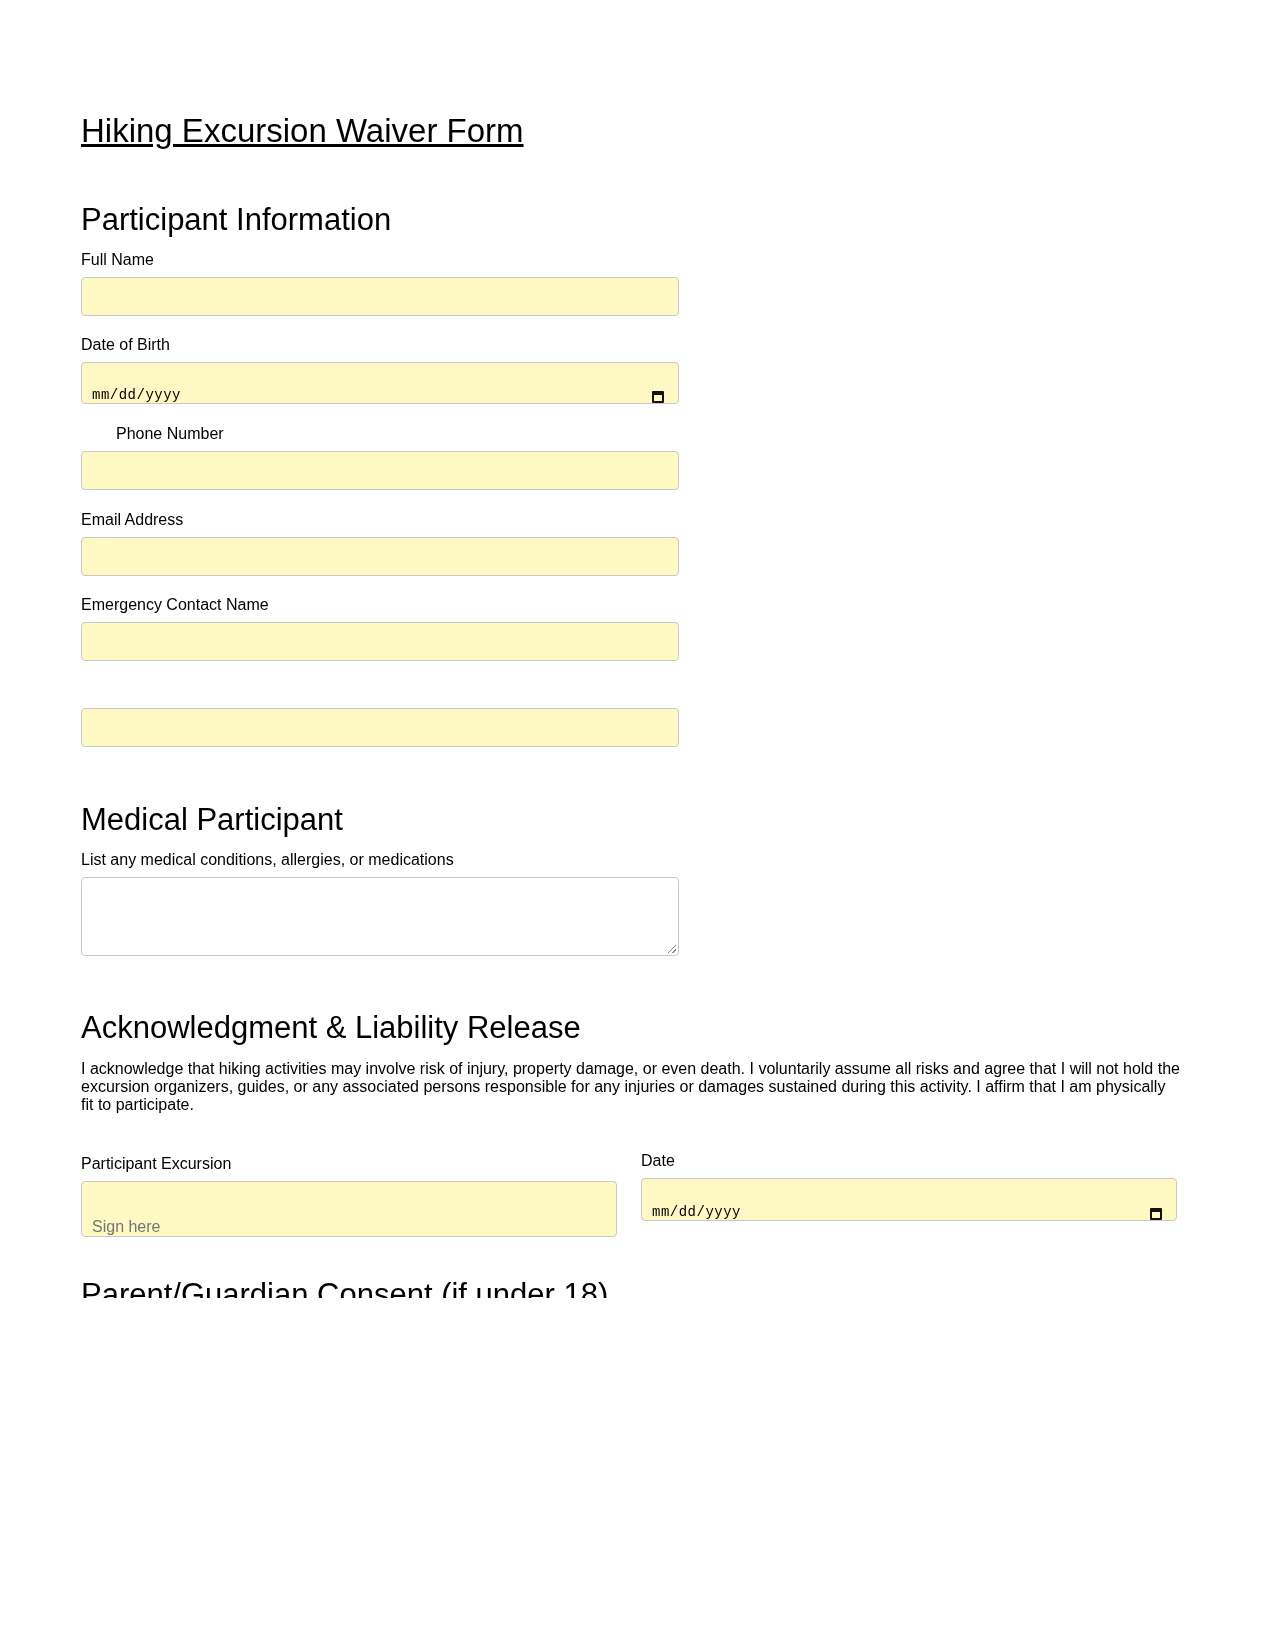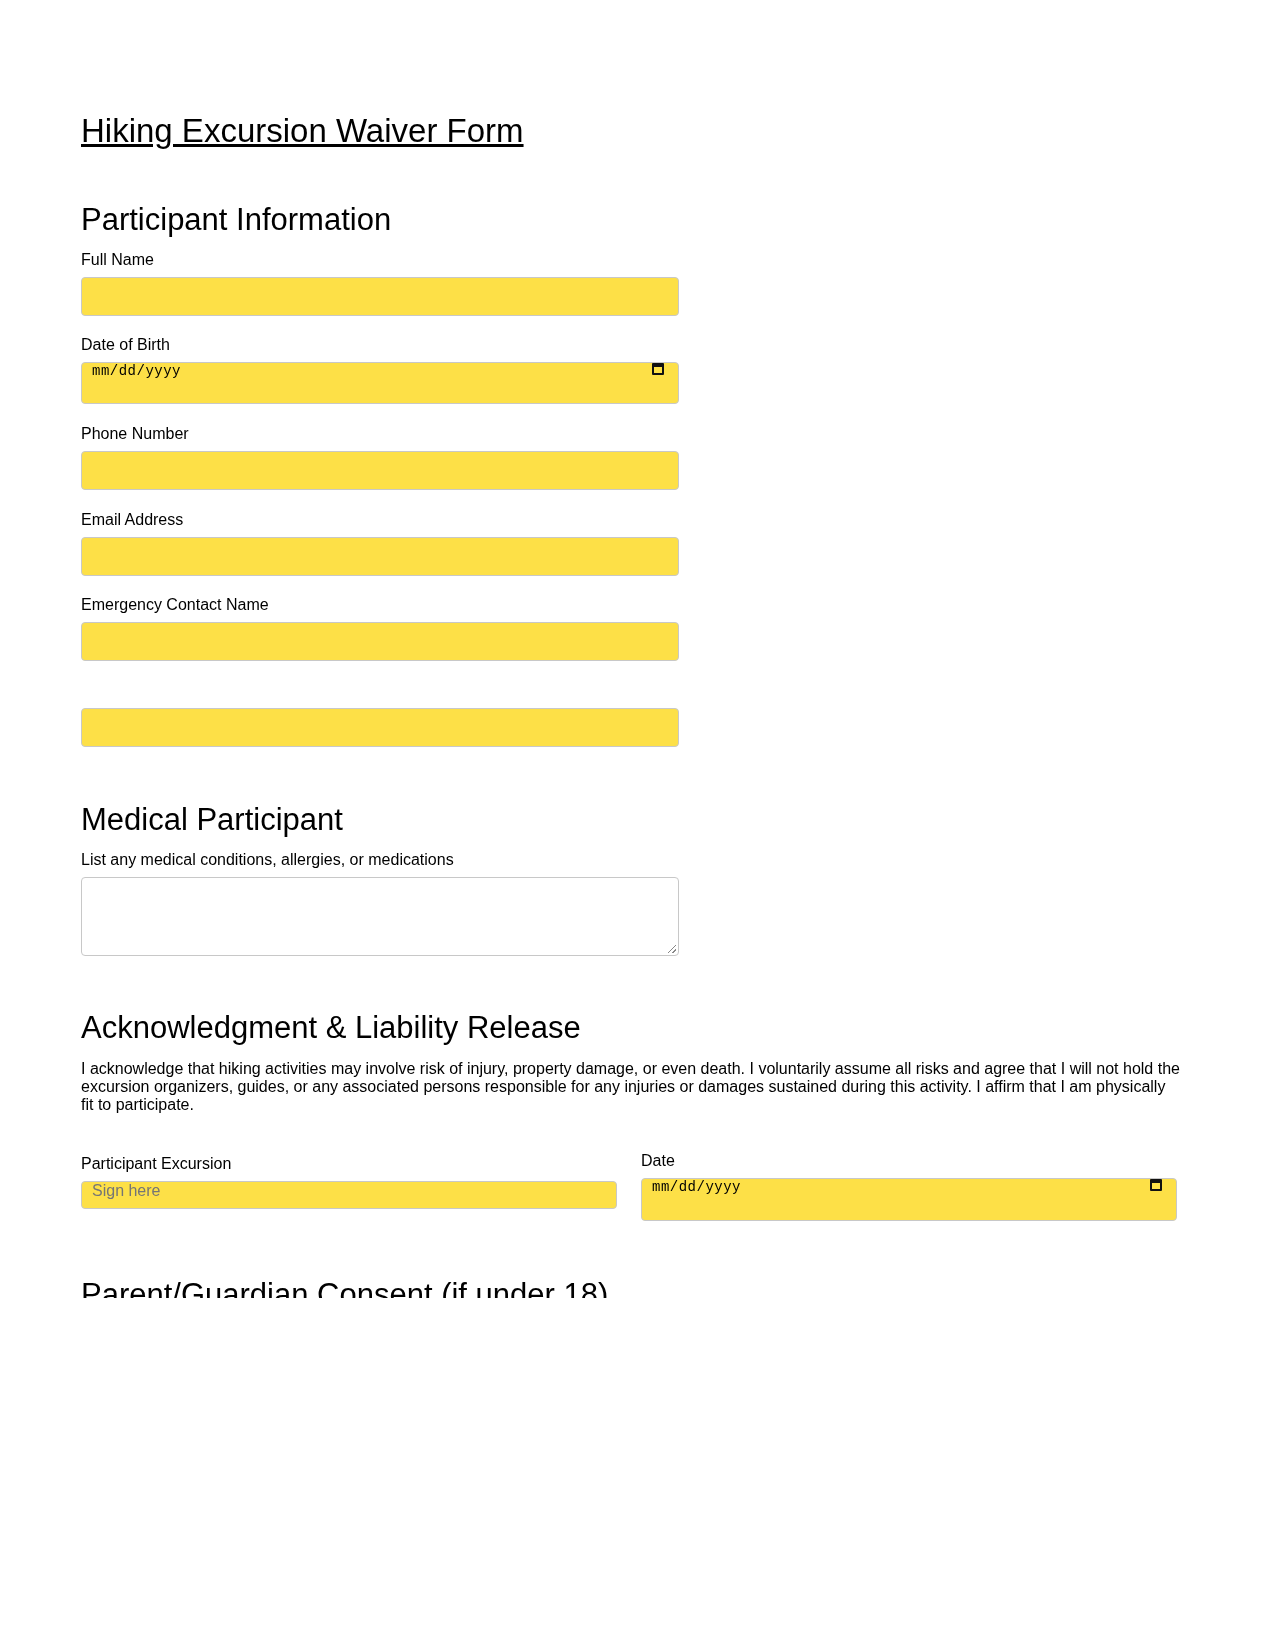--- a/index.html
+++ b/index.html
@@ -57,26 +57,26 @@
       line-height: 20px;
     }
     .input {
       position: absolute;
       left: 0;
       width: 598px;
       height: 39px;
       box-sizing: border-box;
       border: 1px solid #c8c8c8;
       border-radius: 4px;
-      background: #fde047;
+      background: #fef9c3;
       font-family: "Liberation Sans", sans-serif;
       font-size: 16px;
       padding: 0 10px;
       display: flex;
-      align-items: flex-start;
+      align-items: flex-end;
       gap: 24px;
     }
     .input.date {
       height: 42px;
       font-family: "Liberation Mono", monospace;
       font-size: 14px;
       justify-content: space-between;
     }
     .date-text {
       letter-spacing: 0.5px;
@@ -135,21 +135,21 @@
 
   <label class="field-label" style="top:250px;">Full Name</label>
   <div class="input" style="top:277px;"></div>
 
   <label class="field-label" style="top:335px;">Date of Birth</label>
   <div class="input date" style="top:362px;">
     <span class="date-text">mm/dd/yyyy</span>
     <span class="cal-icon"></span>
   </div>
 
-  <label class="field-label" style="top:424px;">Phone Number</label>
+  <label class="field-label" style="top:424px;margin-left:35px;">Phone Number</label>
   <div class="input" style="top:451px;"></div>
 
   <label class="field-label" style="top:510px;">Email Address</label>
   <div class="input" style="top:537px;"></div>
 
   <label class="field-label" style="top:595px;">Emergency Contact Name</label>
   <div class="input" style="top:622px;"></div>
 
   <label class="field-label" style="top:681px;margin-top:48px;">Emergency Contact Phone</label>
   <div class="input" style="top:708px;"></div>
@@ -157,21 +157,21 @@
   <h2 style="top:805px;">Medical Participant</h2>
   <label class="field-label" style="top:850px;">List any medical conditions, allergies, or medications</label>
   <div class="textarea" style="top:877px;">
     <span class="resize-grip"></span>
   </div>
 
   <h2 style="top:1013px;">Acknowledgment &amp; Liability Release</h2>
   <p class="ack-text">I acknowledge that hiking activities may involve risk of injury, property damage, or even death. I voluntarily assume all risks and agree that I will not hold the excursion organizers, guides, or any associated persons responsible for any injuries or damages sustained during this activity. I affirm that I am physically fit to participate.</p>
 
   <label class="field-label" style="top:1154px;">Participant Excursion</label>
-  <div class="input" style="top:1181px; width:536px; height:28px;">
+  <div class="input" style="top:1181px; width:536px; height:56px;">
     <span class="placeholder">Sign here</span>
   </div>
 
   <label class="field-label" style="top:1151px; left:560px;">Date</label>
   <div class="input date" style="top:1178px; left:560px; width:536px; height:43px;">
     <span class="date-text">mm/dd/yyyy</span>
     <span class="cal-icon"></span>
   </div>
 
   <h2 style="top:1280px;">Parent/Guardian Consent (if under 18)</h2>

